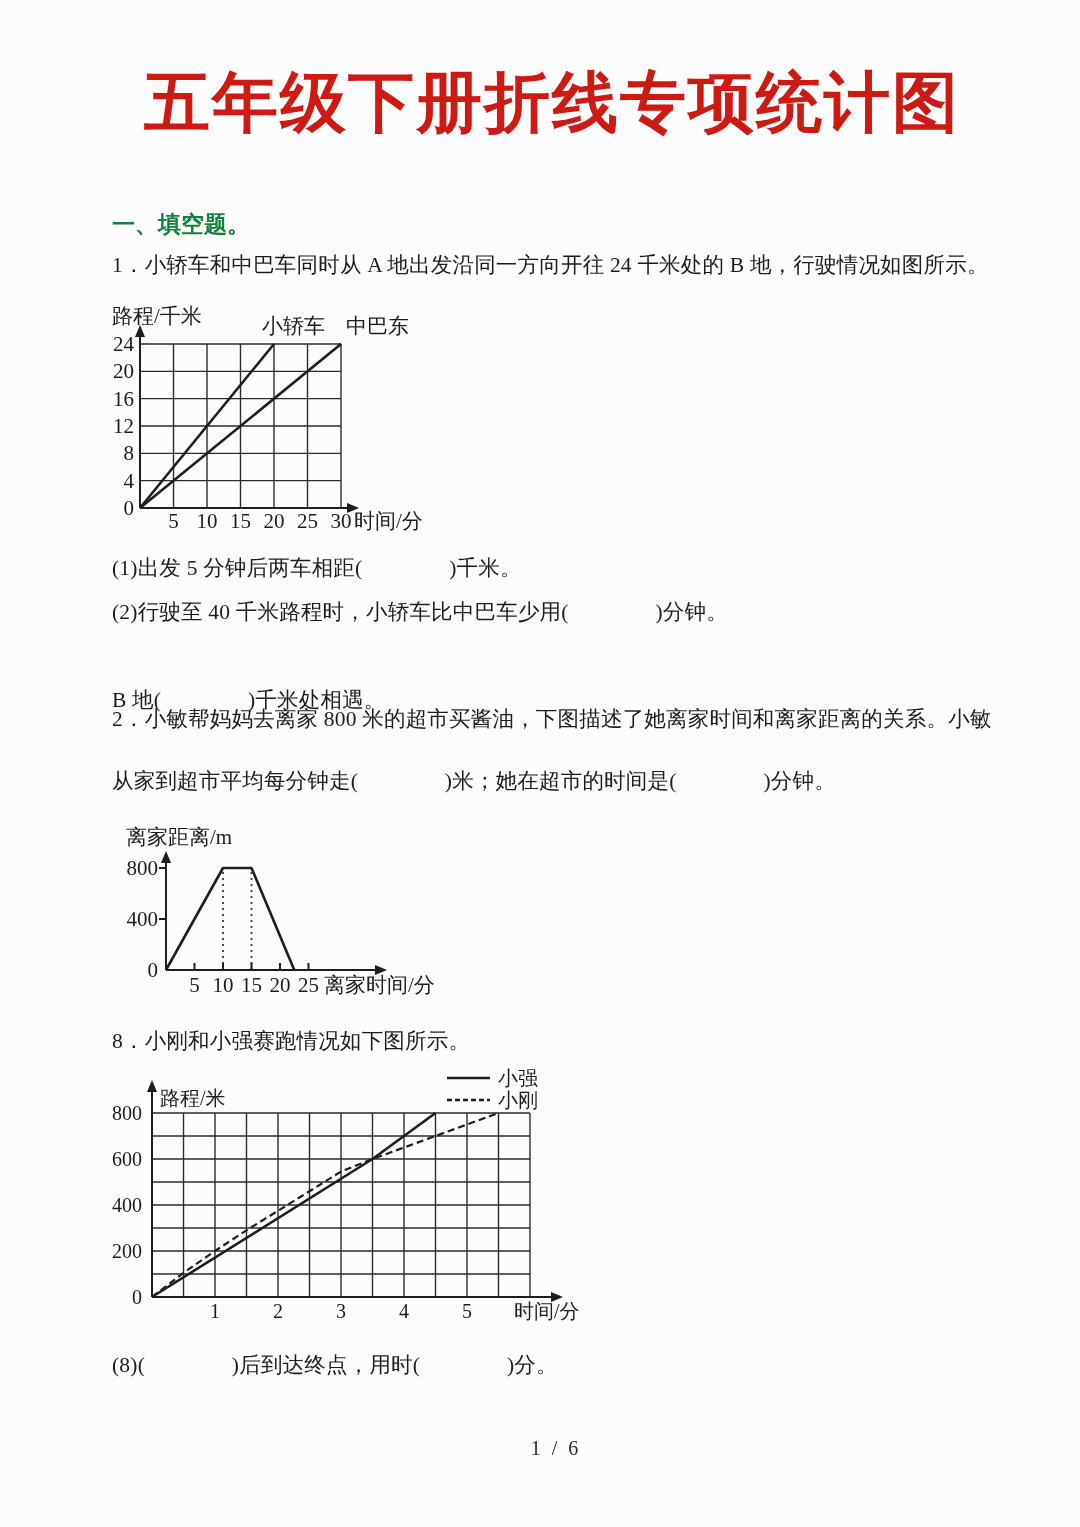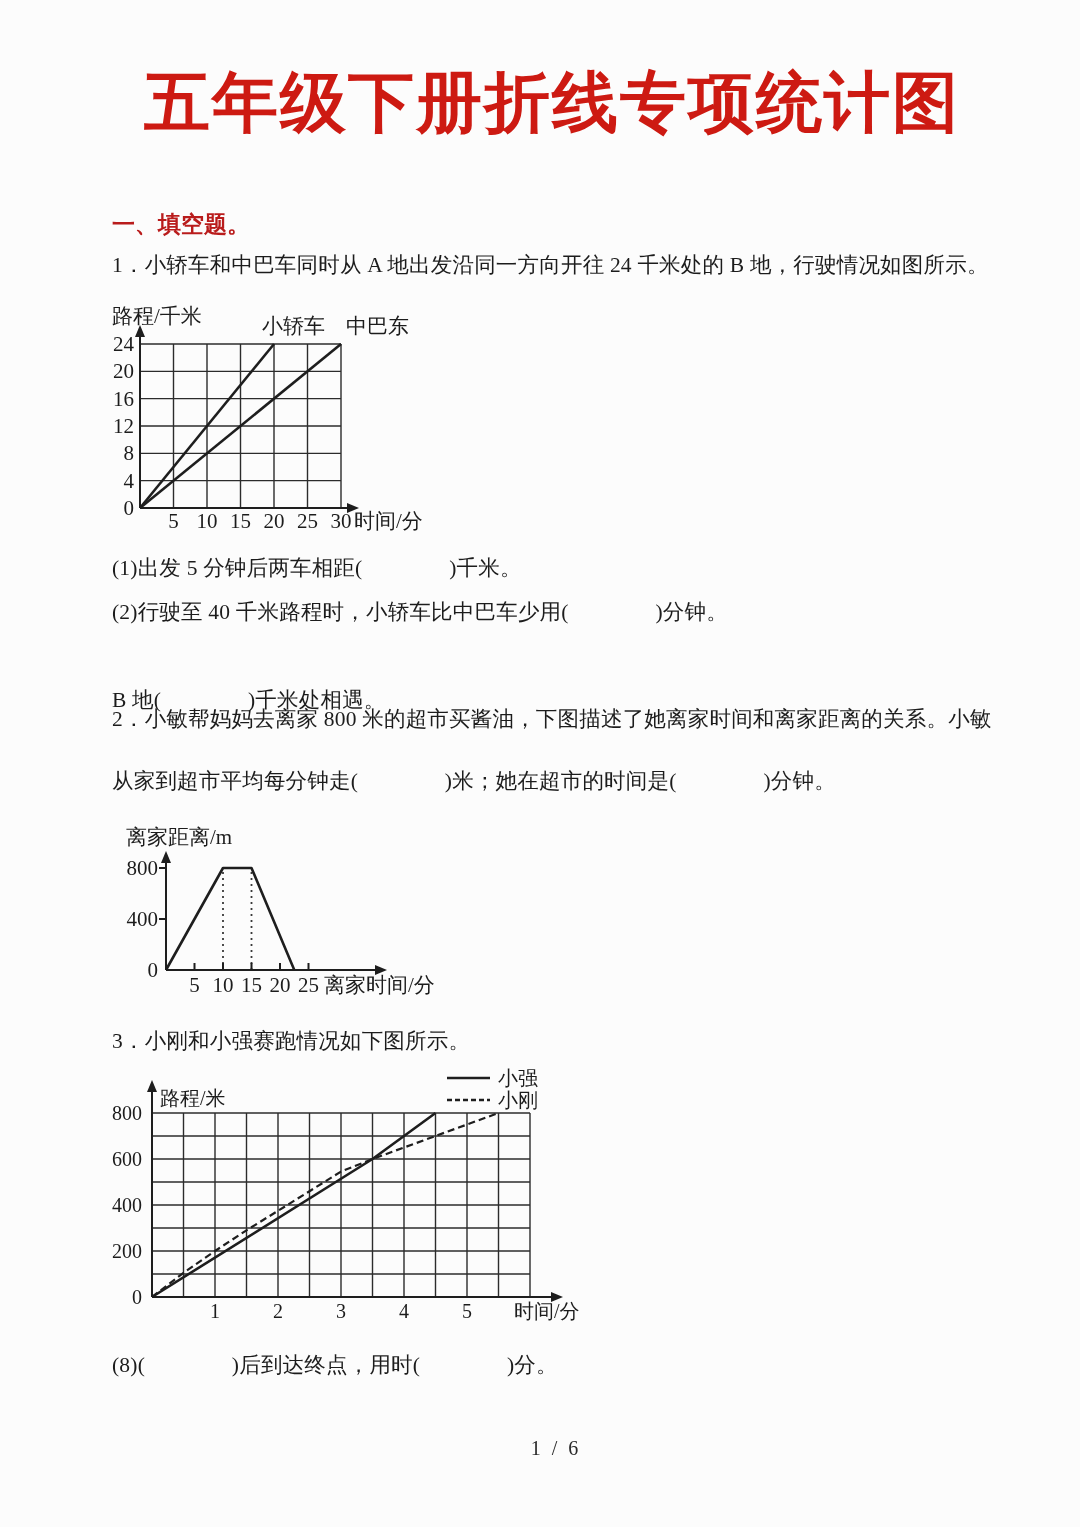--- a/index.html
+++ b/index.html
@@ -2,21 +2,21 @@
 <html><head>
 <meta charset="utf-8">
 <style>
   html,body{margin:0;padding:0;background:#e9e9e9;}
   .page{position:relative;width:1080px;height:1527px;margin:0 auto;background:#fcfcfc;overflow:hidden;
         font-family:"Liberation Serif","DejaVu Serif",serif;color:#1c1c1c;}
   .title{position:absolute;top:46px;left:0;width:100%;margin:12px;text-align:center;
          font-family:"Liberation Sans","DejaVu Sans",sans-serif;font-weight:bold;
          font-size:66px;letter-spacing:2px;color:#cd1a12;}
   .sec{position:absolute;left:112px;top:209px;margin:0;
-       font-family:"Liberation Sans","DejaVu Sans",sans-serif;font-weight:bold;font-size:23px;color:#b91c1c;}
+       font-family:"Liberation Sans","DejaVu Sans",sans-serif;font-weight:bold;font-size:23px;color:#15803d;}
   .t{position:absolute;margin:0;font-size:21.5px;letter-spacing:.2px;white-space:pre;color:#1c1c1c;}
   .q1t{left:112px;top:250px;text-align:center;}
   .s11{left:112px;top:553px;}
   .s12{left:112px;top:597px;}
   .s13a{left:112px;top:641px;}
   .s13b{left:112px;top:685px;}
   .q2a{left:112px;top:704px;}
   .q2b{left:112px;top:766px;font-family:Liberation Serif, serif;}
   .q3t{left:112px;top:1026px;}
   .s31{left:112px;top:1350px;}
@@ -103,21 +103,21 @@
         <text x="96.5" y="174" text-anchor="middle" font-size="21">5</text>
         <text x="125" y="174" text-anchor="middle" font-size="21">10</text>
         <text x="153.5" y="174" text-anchor="middle" font-size="21">15</text>
         <text x="182" y="174" text-anchor="middle" font-size="21">20</text>
         <text x="210.5" y="174" text-anchor="middle" font-size="21">25</text>
         <polyline points="68.0,152.0 125.0,50.0 153.5,50.0 196.3,152.0" fill="none" stroke="#1e1e1e" stroke-width="2.6" stroke-linejoin="round"></polyline>
         <text x="28" y="26" text-anchor="start" font-size="21">离家距离/m</text>
         <text x="226" y="174" text-anchor="start" font-size="21">离家时间/分</text>
       </svg></div>
 
-  <p class="t q3t">3．小刚和小强赛跑情况如下图所示。</p>
+  <p class="t q3t">8．小刚和小强赛跑情况如下图所示。</p>
 
   <div class="chart c3"><svg width="510" height="266" viewBox="0 0 510 266">
         <line x1="87.5" y1="48" x2="87.5" y2="232" stroke="#2c2c2c" stroke-width="1.4"></line>
         <line x1="119" y1="48" x2="119" y2="232" stroke="#2c2c2c" stroke-width="1.4"></line>
         <line x1="150.5" y1="48" x2="150.5" y2="232" stroke="#2c2c2c" stroke-width="1.4"></line>
         <line x1="182" y1="48" x2="182" y2="232" stroke="#2c2c2c" stroke-width="1.4"></line>
         <line x1="213.5" y1="48" x2="213.5" y2="232" stroke="#2c2c2c" stroke-width="1.4"></line>
         <line x1="245" y1="48" x2="245" y2="232" stroke="#2c2c2c" stroke-width="1.4"></line>
         <line x1="276.5" y1="48" x2="276.5" y2="232" stroke="#2c2c2c" stroke-width="1.4"></line>
         <line x1="308" y1="48" x2="308" y2="232" stroke="#2c2c2c" stroke-width="1.4"></line>

